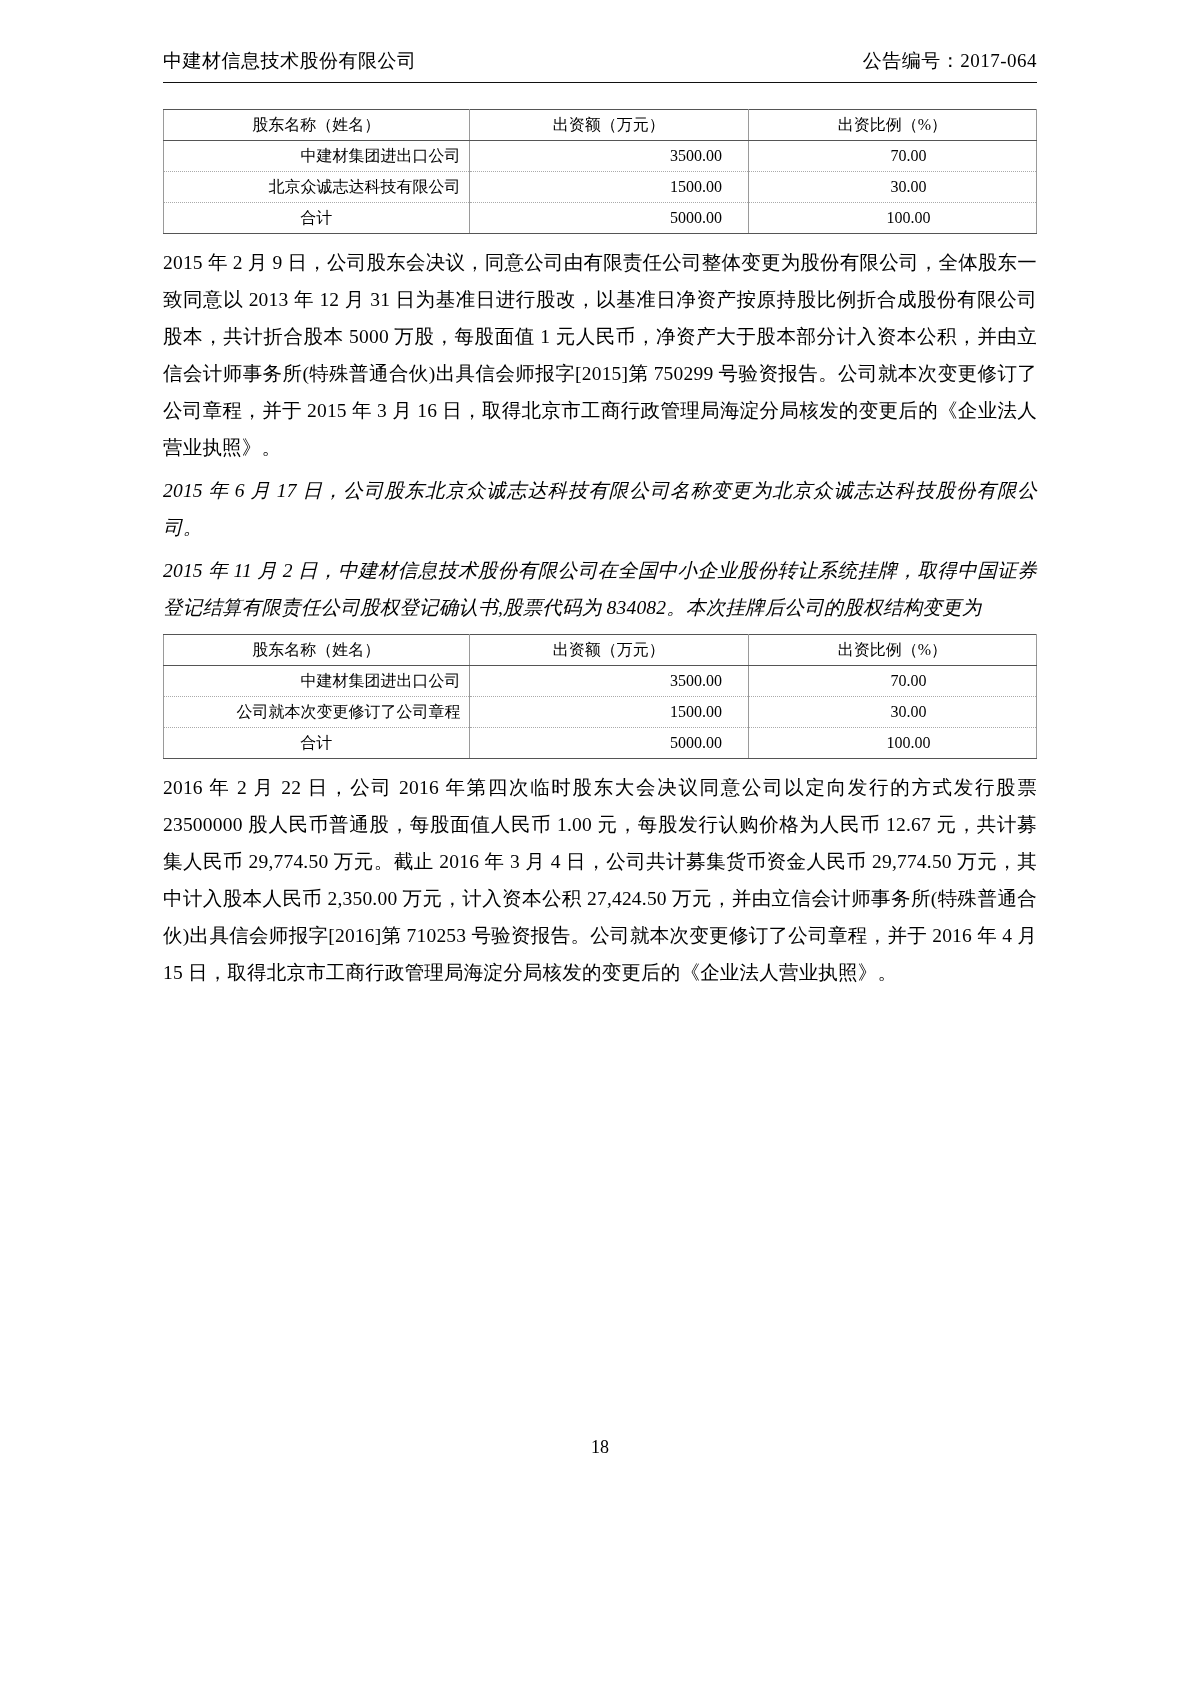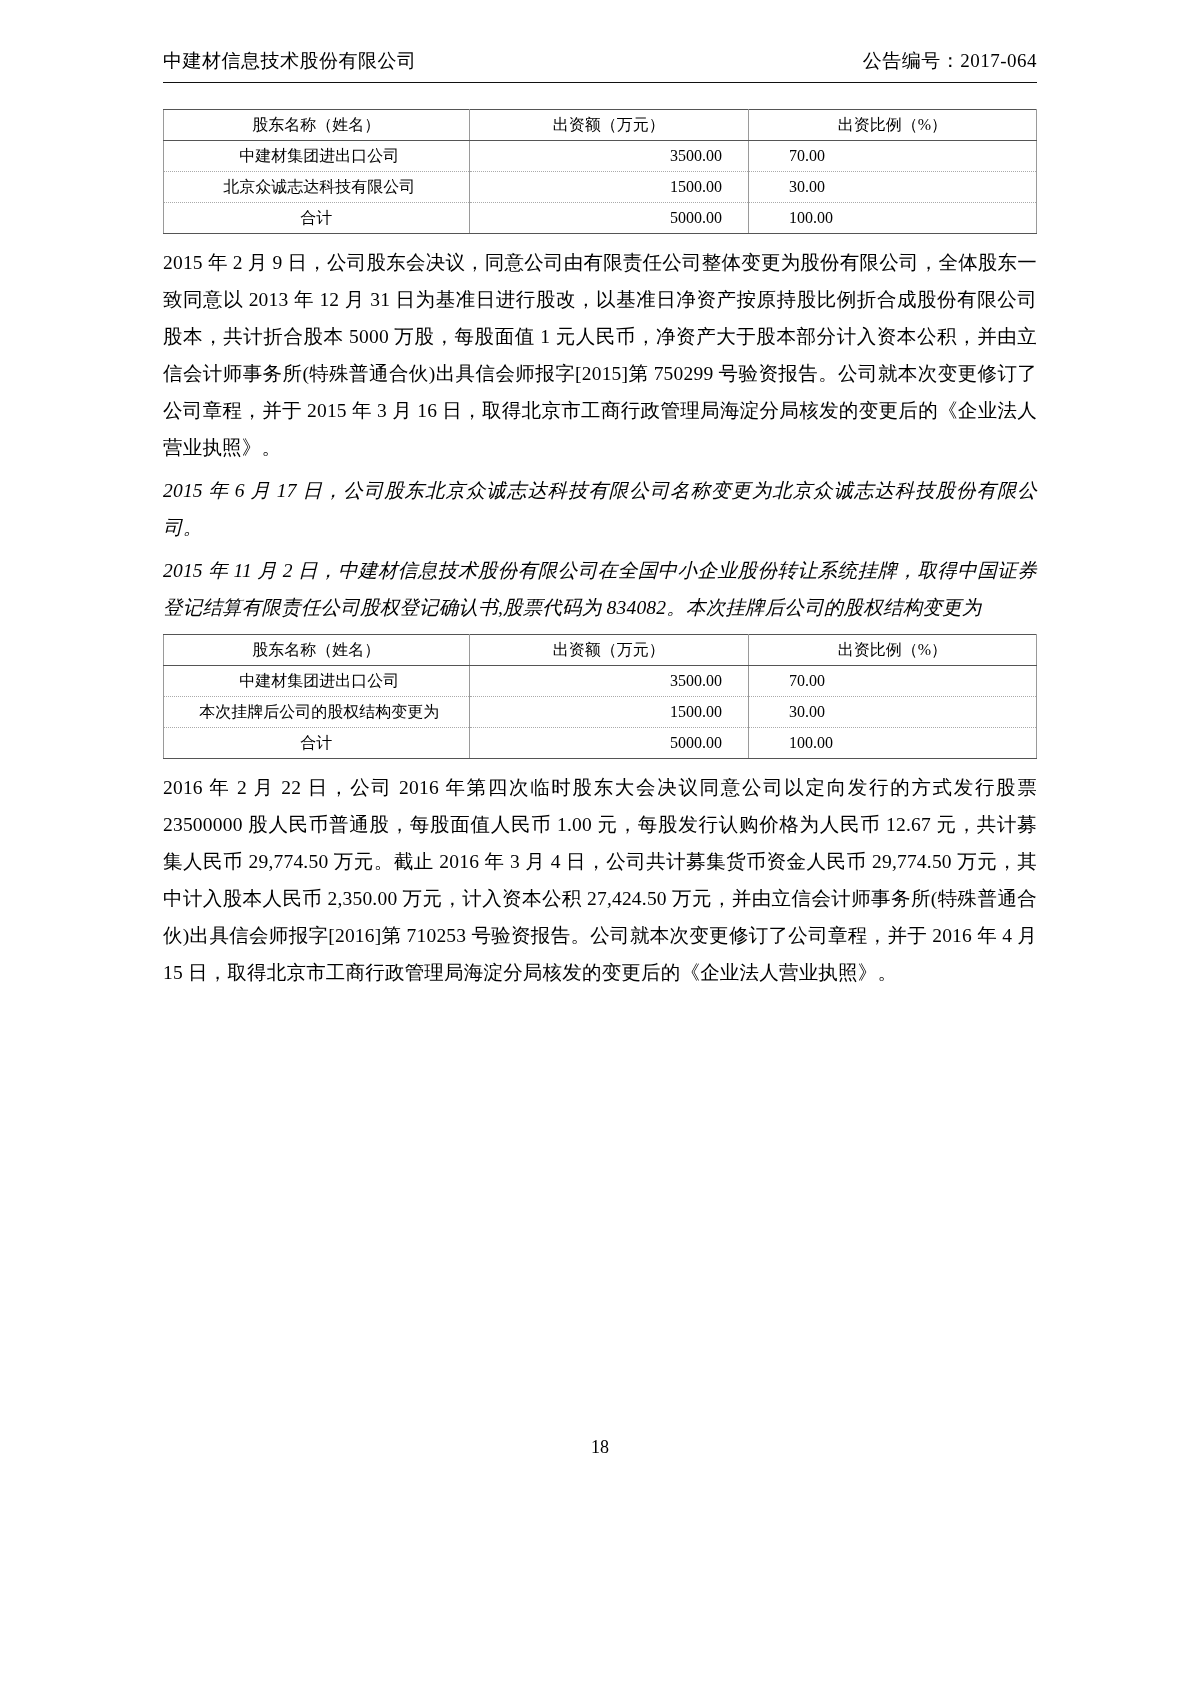--- a/index.html
+++ b/index.html
@@ -72,24 +72,24 @@
     border-bottom: 1.2px solid #555;
   }
   table.stock-table tbody td {
     border-top: none;
     border-bottom: 1px dotted #aaa;
     padding-left: 40px;
   }
   table.stock-table tbody tr:last-child td {
     border-bottom: 1.4px solid #555;
   }
-  table.stock-table td.name { text-align: center; padding-left: 14px; }
+  table.stock-table td.name { text-align: right; padding-left: 14px; }
   table.stock-table td.name.total { text-align: center; padding-left: 8px; }
   table.stock-table td.num { text-align: right; padding-right: 26px; }
-  table.stock-table td.pct { text-align: left; }
+  table.stock-table td.pct { text-align: center; }
   table.stock-table col.c1 { width: 35%; }
   table.stock-table col.c2 { width: 32%; }
   table.stock-table col.c3 { width: 33%; }
 
   
   .page-number {
     position: absolute;
     left: 0;
     right: 0;
     top: 1437px;
@@ -161,21 +161,21 @@
             <th>出资比例（%）</th>
           </tr>
         </thead>
         <tbody>
           <tr>
             <td class="name">中建材集团进出口公司</td>
             <td class="num">3500.00</td>
             <td class="pct">70.00</td>
           </tr>
           <tr>
-            <td class="name">本次挂牌后公司的股权结构变更为</td>
+            <td class="name">公司就本次变更修订了公司章程</td>
             <td class="num">1500.00</td>
             <td class="pct">30.00</td>
           </tr>
           <tr>
             <td class="name total">合计</td>
             <td class="num">5000.00</td>
             <td class="pct">100.00</td>
           </tr>
         </tbody>
       </table>

